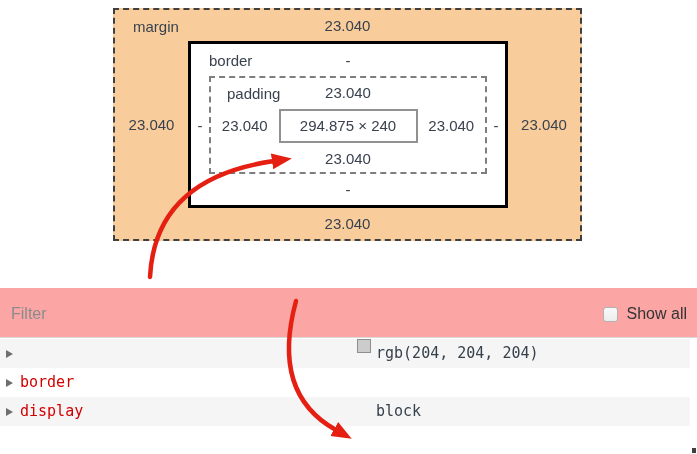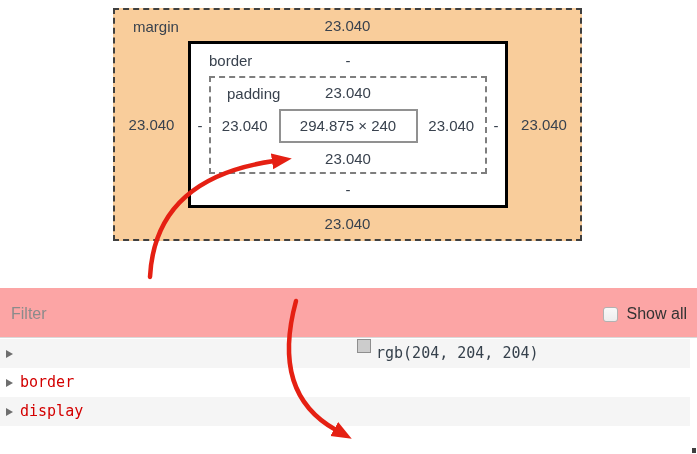--- a/index.html
+++ b/index.html
@@ -138,20 +138,23 @@
   </div>
 
   <div class="prop-row">
     <span class="expander"></span>
     <span class="prop-name">border</span>
   </div>
 
   <div class="prop-row alt">
     <span class="expander"></span>
     <span class="prop-name">display</span>
+    <span class="prop-value indent">
+      <span>block</span>
+    </span>
   </div>
 
 
 </div>
 
 <div class="corner-mark"></div>
 
 <svg class="arrows" viewBox="0 0 697 454">
   <defs>
     <marker id="ah" markerUnits="userSpaceOnUse" markerWidth="22" markerHeight="18" refX="2" refY="8" orient="auto">

